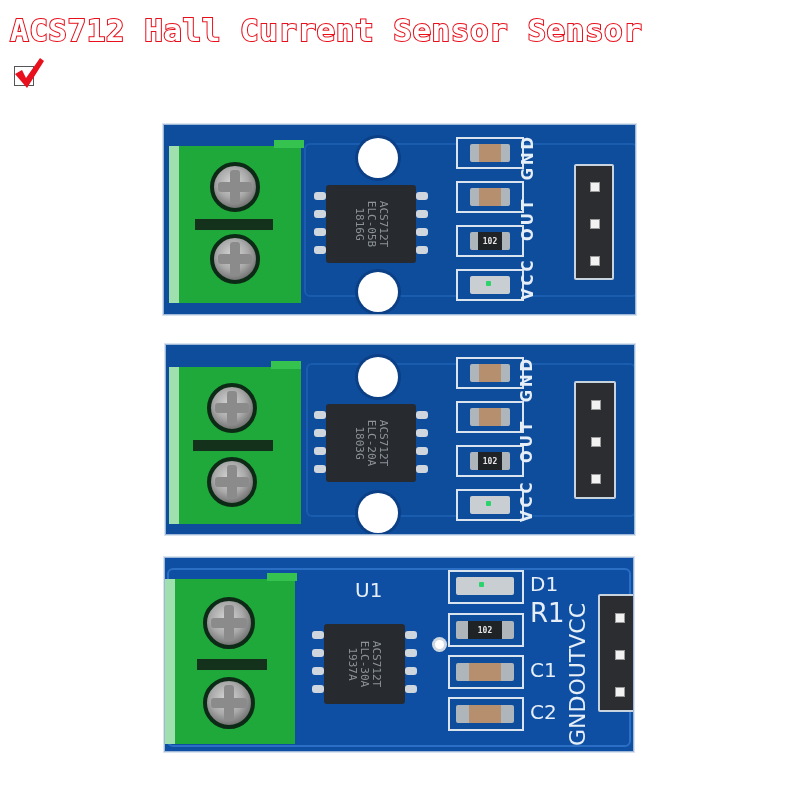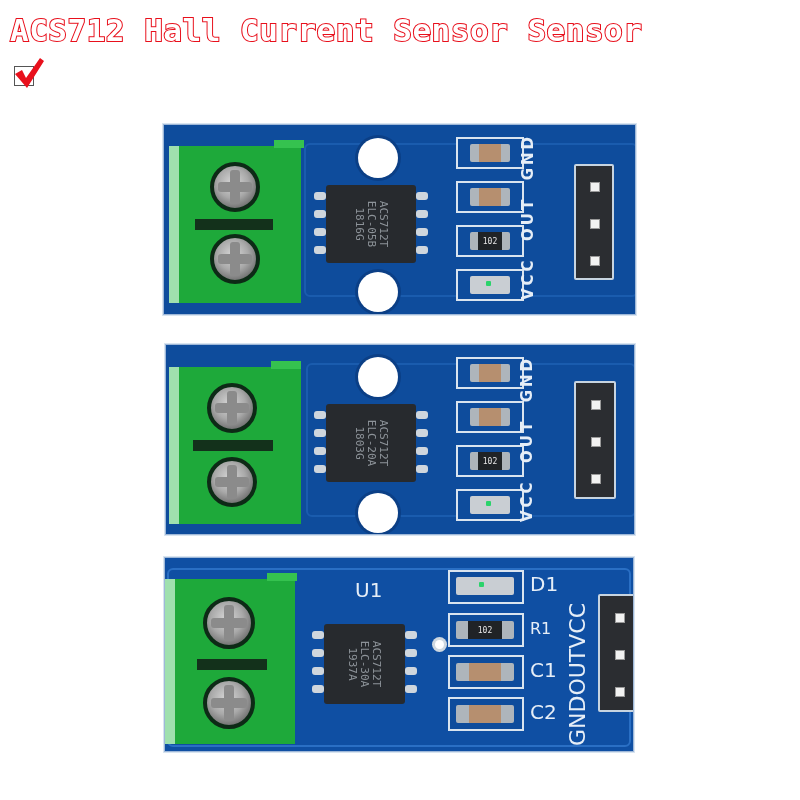--- a/index.html
+++ b/index.html
@@ -17,21 +17,21 @@
   .term .tab{position:absolute;top:-6px;width:30px;height:8px;background:#35c24f;}
   .term .slot{position:absolute;height:11px;background:#13311b;}
   .screw{position:absolute;border-radius:50%;background:radial-gradient(circle at 45% 40%,#d8d8d8 0,#a9a9a9 45%,#6a6a6a 80%);border:4px solid #0d2a16;box-sizing:border-box;}
   .screw::before{content:"";position:absolute;left:38%;top:10%;width:24%;height:80%;background:#8b8b8b;border-radius:3px;}
   .screw::after{content:"";position:absolute;top:38%;left:10%;height:24%;width:80%;background:#8b8b8b;border-radius:3px;}
   .hole{position:absolute;border-radius:50%;background:#fff;box-shadow:0 0 0 3px #0b3f86;}
   .chip{position:absolute;background:#272a2e;border-radius:3px;color:#8d9399;font-family:"DejaVu Sans Mono",monospace;font-size:11px;line-height:12px;display:flex;align-items:center;justify-content:center;}
   .chip .txt{transform:rotate(90deg);white-space:pre;text-align:center;}
   .pin{position:absolute;width:12px;height:8px;background:#cfd6dd;border-radius:3px;}
   .pad{position:absolute;border:2.5px solid #d9e4ef;box-sizing:border-box;background:#0e4c9c;}
-  .comp{position:absolute;border-radius:2px;}
+  .comp{position:absolute;border-radius:2px;font-weight:bold;}
   .cap{background:linear-gradient(90deg,#aeb5bb 0,#aeb5bb 22%,#b68f6f 22%,#b68f6f 78%,#aeb5bb 78%);}
   .res{background:linear-gradient(90deg,#aeb5bb 0,#aeb5bb 20%,#202326 20%,#202326 80%,#aeb5bb 80%);color:#e6e6e6;font-family:"DejaVu Sans Mono",monospace;font-size:8px;display:flex;align-items:center;justify-content:center;}
   .led{background:#c9ced3;}
   .led::after{content:"";position:absolute;left:40%;top:25%;width:5px;height:5px;background:#2bd36b;border-radius:1px;}
   .header{position:absolute;background:#2b2d31;border:2px solid #c7d4e0;box-sizing:border-box;border-radius:2px;}
   .hpin{position:absolute;width:8px;height:8px;background:#f2f2f2;border:1px solid #999;}
   .silk{position:absolute;color:#e6eef7;font-family:"DejaVu Sans",sans-serif;font-weight:bold;white-space:nowrap;}
   .vert{transform-origin:left top;transform:rotate(-90deg);}
 </style>
 </head>
@@ -160,21 +160,21 @@
 <span>1937A</span></div>
   </div>
   <div class="hole" style="left:270px;top:82px;width:9px;height:9px;box-shadow:0 0 0 3px #cfd8e0;"></div>
   <div class="pad" style="left:283px;top:12px;width:76px;height:34px;"></div>
   <div class="comp led" style="left:291px;top:19px;width:58px;height:18px;"></div>
   <div class="silk" style="left:365px;top:14px;font-size:20px;font-weight:normal;">D1</div>
   <div class="pad" style="left:283px;top:55px;width:76px;height:34px;"></div>
   <div class="comp res" style="left:291px;top:63px;width:58px;height:18px;">
       <span>102</span>
     </div>
-  <div class="silk" style="left:365px;top:61px;font-size:16px;font-weight:normal;">R1</div>
+  <div class="silk" style="left:365px;top:40px;font-size:26px;font-weight:normal;">R1</div>
   <div class="pad" style="left:283px;top:97px;width:76px;height:34px;"></div>
   <div class="comp cap" style="left:291px;top:105px;width:58px;height:18px;"></div>
   <div class="silk" style="left:365px;top:100px;font-size:20px;font-weight:normal;">C1</div>
   <div class="pad" style="left:283px;top:139px;width:76px;height:34px;"></div>
   <div class="comp cap" style="left:291px;top:147px;width:58px;height:18px;"></div>
   <div class="silk" style="left:365px;top:142px;font-size:20px;font-weight:normal;">C2</div>
   <div class="silk vert" style="left:400px;top:188px;font-size:22px;font-weight:normal;letter-spacing:0px;">
     <span>GND</span><span>OUT</span><span>VCC</span>
   </div>
   <div class="header" style="left:433px;top:36px;width:42px;height:118px;">

